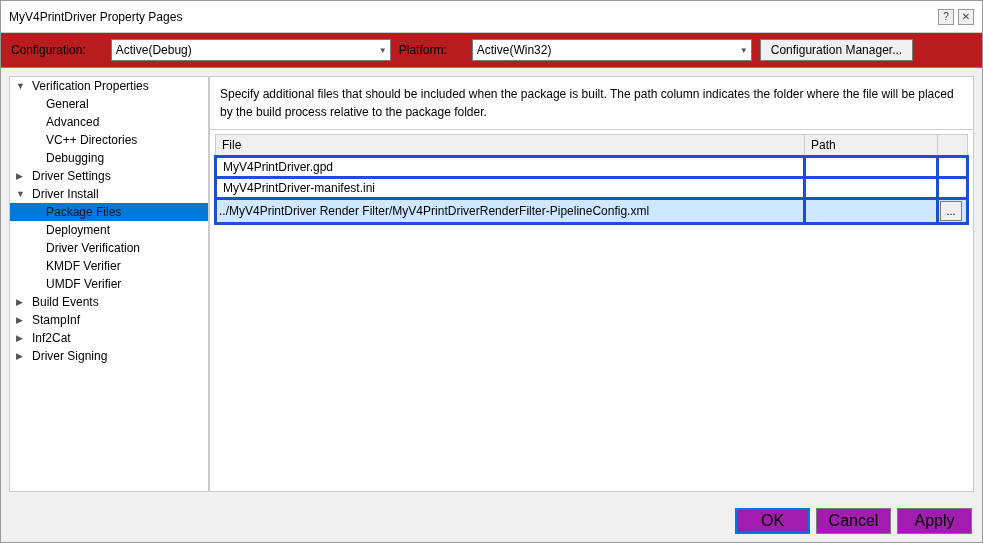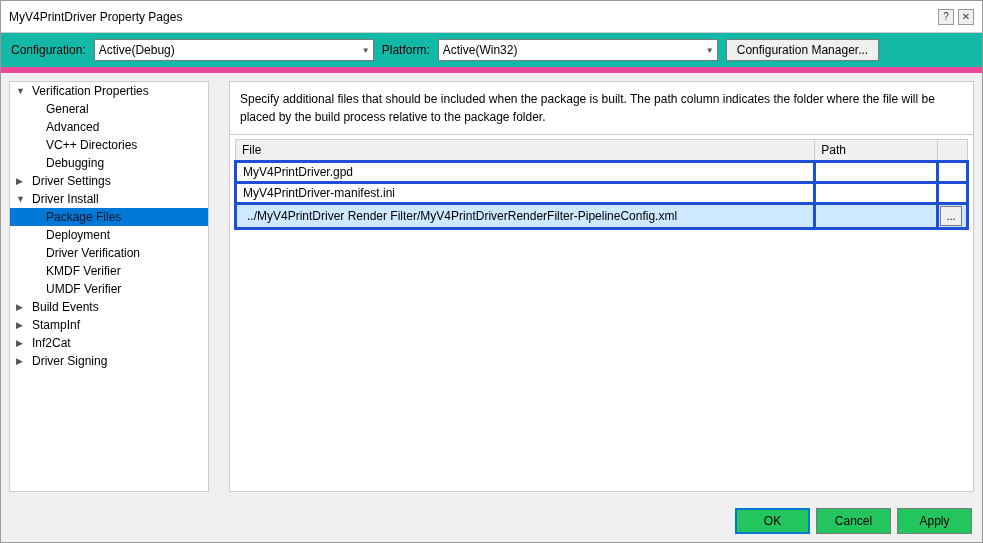--- a/index.html
+++ b/index.html
@@ -51,38 +51,39 @@
       align-items: center;
       justify-content: center;
       font-size: 10px;
       color: #444;
     }
     .config-bar {
       display: flex;
       align-items: center;
       padding: 6px 10px;
       gap: 8px;
-      background: #14b8a6;
-      border-bottom: 6px solid #ec4899;
+      background: #b91c1c;
+      border-bottom: 1px solid #ec4899;
       flex-shrink: 0;
     }
     .config-label {
       font-size: 12px;
     }
     .config-select {
       height: 22px;
       font-size: 12px;
       border: 1px solid #7a7a7a;
       background: #fff;
       padding: 0 20px 0 4px;
       appearance: none;
       -webkit-appearance: none;
       position: relative;
       min-width: 280px;
       cursor: pointer;
+      margin-left: 17px;
     }
     .select-wrapper {
       position: relative;
       display: inline-block;
     }
     .select-wrapper::after {
       content: '▼';
       font-size: 8px;
       position: absolute;
       right: 4px;
@@ -137,21 +138,21 @@
       color: #fff;
     }
     .tree-indent-1 { padding-left: 6px; }
     .tree-indent-2 { padding-left: 20px; }
     .right-panel {
       flex: 1;
       display: flex;
       flex-direction: column;
       border: 1px solid #ccc;
       background: #fff;
-      margin-left: 20px;
+      margin-left: 0;
       overflow: hidden;
     }
     .description-area {
       padding: 8px 10px;
       font-size: 12px;
       color: #000;
       border-bottom: 1px solid #ccc;
       line-height: 1.5;
       flex-shrink: 0;
     }
@@ -186,21 +187,21 @@
       align-items: center;
       gap: 0;
     }
     .active-row-input input {
       flex: 1;
       height: 20px;
       border: none;
       background: #cde8ff;
       font-size: 12px;
       outline: none;
-      padding: 0 10px;
+      padding: 0 2px;
     }
     .browse-btn {
       width: 22px;
       height: 20px;
       border: 1px solid #7a7a7a;
       background: #f0f0f0;
       cursor: pointer;
       font-size: 11px;
       display: flex;
       align-items: center;
@@ -210,22 +211,22 @@
       display: flex;
       justify-content: flex-end;
       align-items: center;
       padding: 8px 10px;
       gap: 6px;
       flex-shrink: 0;
     }
     .bottom-btn {
       min-width: 75px;
       height: 26px;
-      font-size: 12px;
-      background: #22c55e;
+      font-size: 16px;
+      background: #a21caf;
       border: 1px solid #7a7a7a;
       padding: 0 10px;
       cursor: pointer;
     }
     .bottom-btn.ok-btn {
       border: 2px solid #0078d7;
     }
   </style>
 </head>
 <body>

